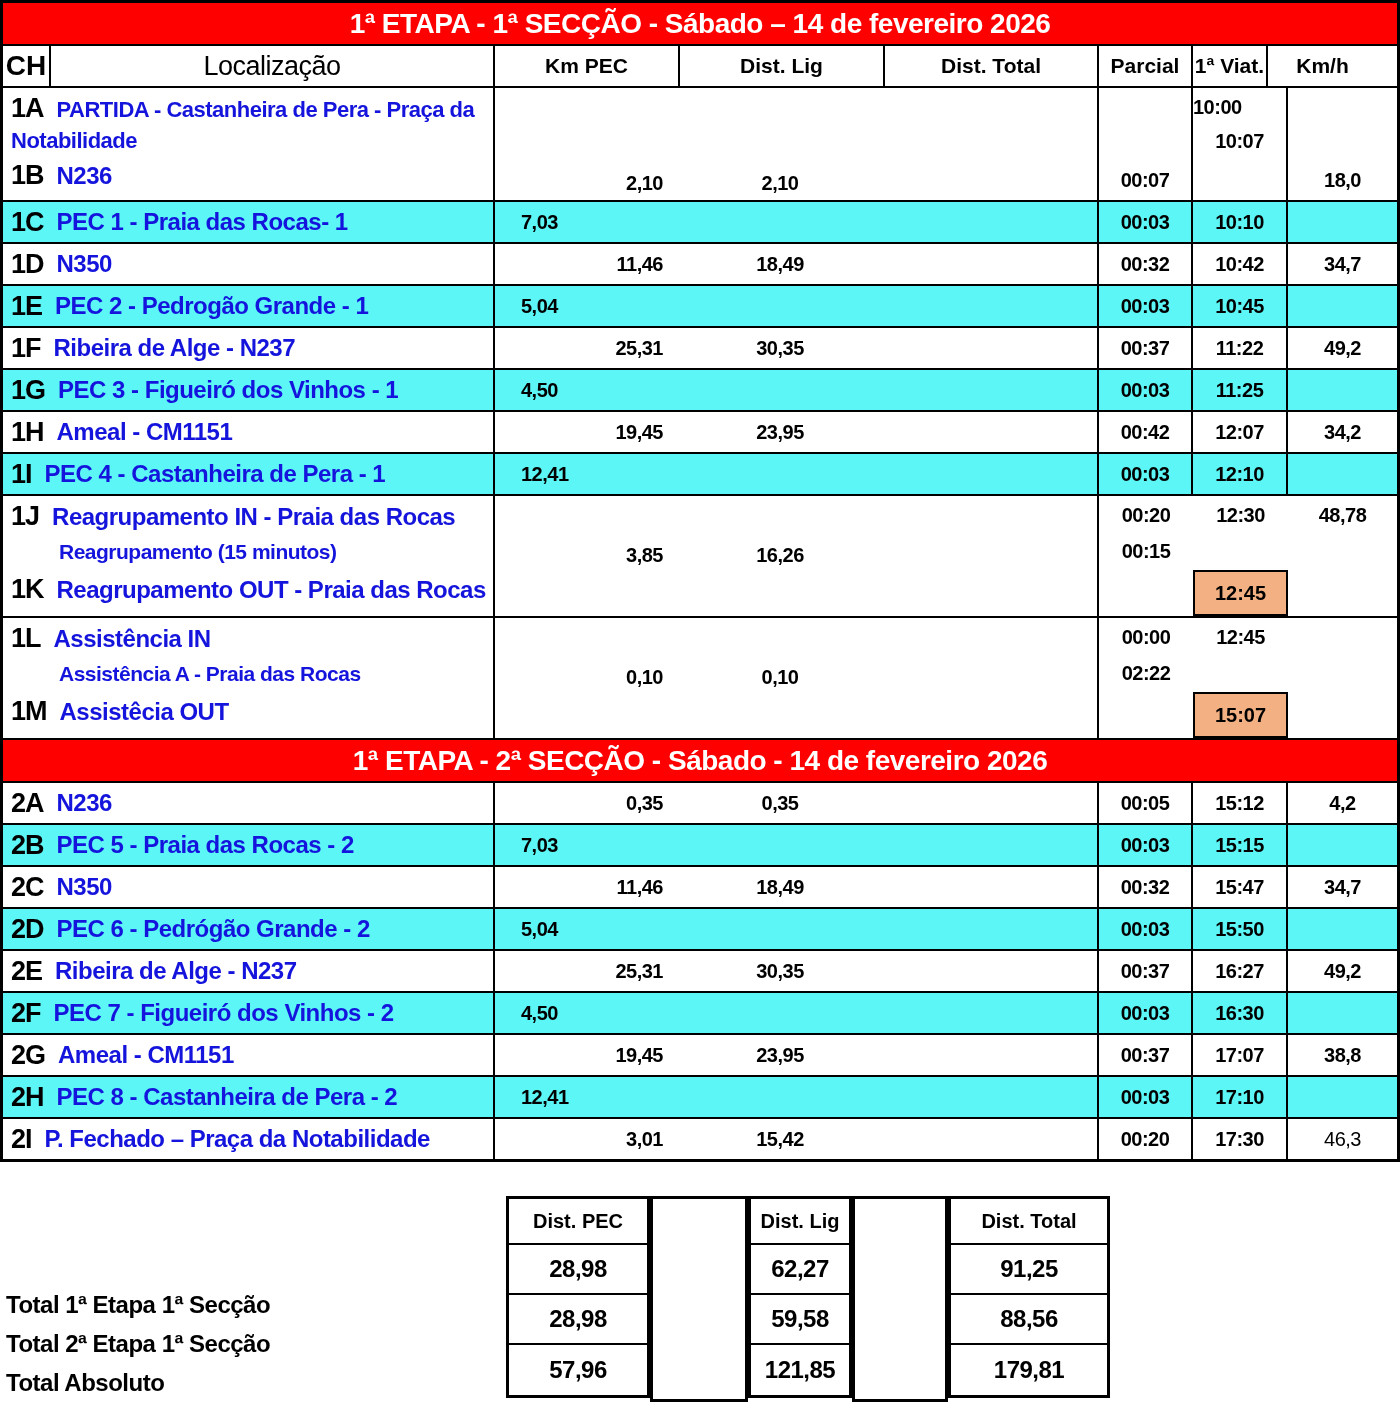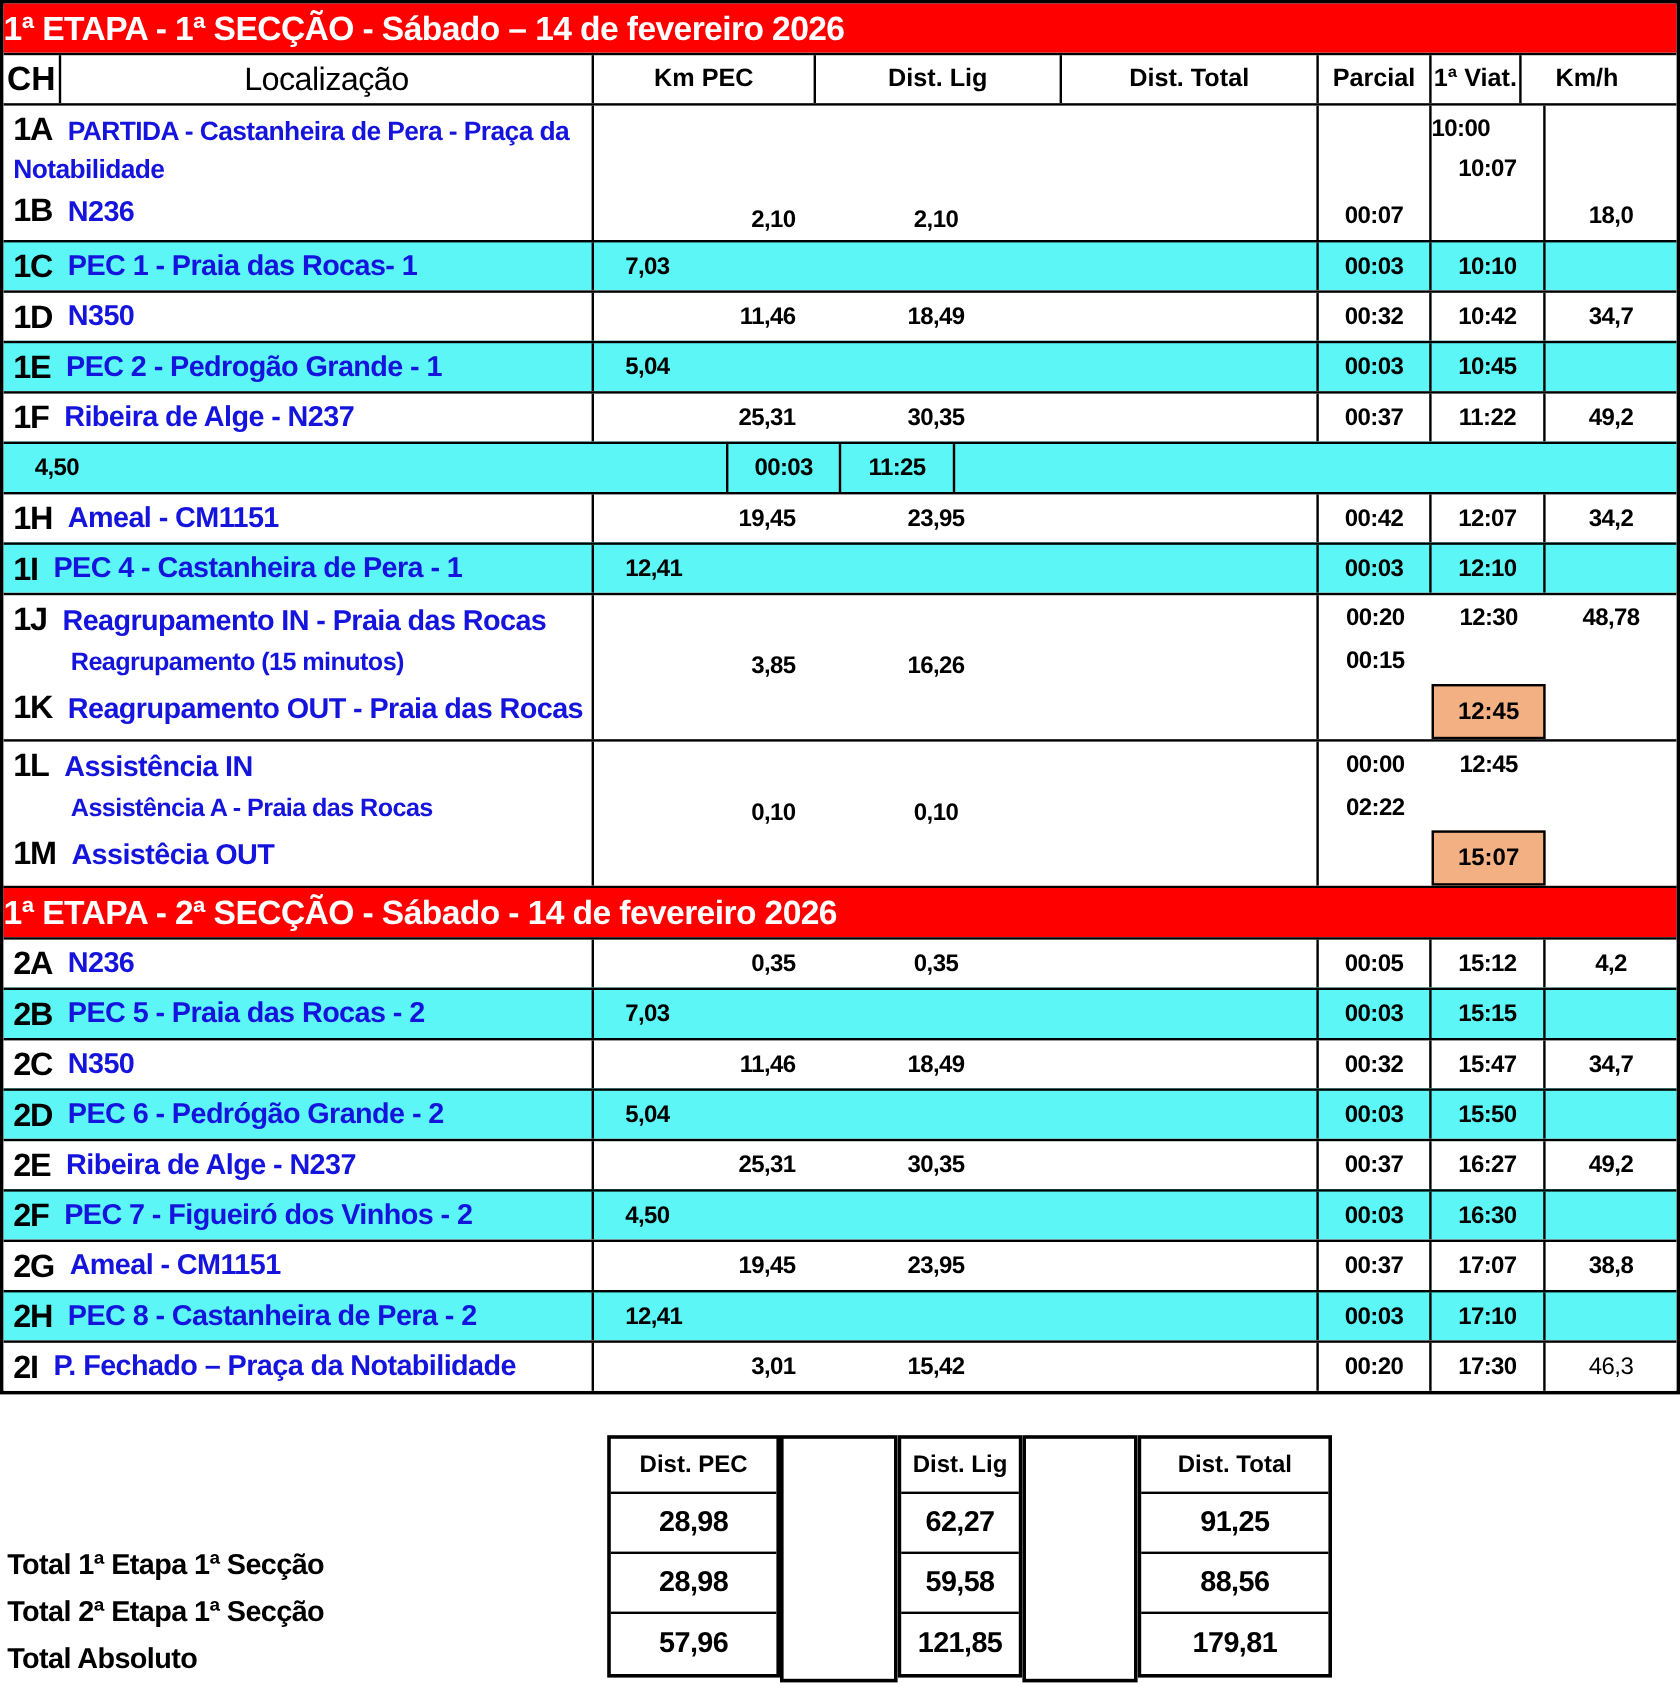--- a/index.html
+++ b/index.html
@@ -3,21 +3,21 @@
 <meta charset="utf-8">
 <style>
   html,body{margin:0;padding:0;background:#fff;}
   body{width:1400px;height:1417px;font-family:"Liberation Sans",sans-serif;color:#000;}
   .page{position:relative;width:1400px;height:1417px;background:#fff;overflow:hidden;}
 
   
   .itin{position:absolute;left:0;top:0;width:1400px;border:3px solid #000;box-sizing:border-box;background:#fff;}
   .rows-group{display:contents;}
   .banner{height:41px;line-height:41px;background:var(--banner_red,#FF0000);color:#fff;
-          font-size:28px;font-weight:bold;text-align:left;letter-spacing:-0.5px;border-top:2px solid #000;}
+          font-size:28px;font-weight:bold;text-align:center;letter-spacing:-0.5px;border-top:2px solid #000;}
   .banner.first{border-top:none;}
   .hrow,.r{display:flex;border-top:2px solid #000;position:relative;background:#fff;}
   .hrow{height:40px;}
   .c{box-sizing:border-box;border-right:2px solid #000;position:relative;}
   .c:last-child{border-right:none;}
   .hc{display:flex;align-items:center;justify-content:center;font-size:21px;font-weight:bold;}
   .hc.chh{width:48px;font-size:28px;}
   .hc.loch{width:444px;font-size:27px;font-weight:normal;letter-spacing:-0.5px;}
   .hc.w-pec{width:185px;}.hc.w-lig{width:205px;}.hc.w-tot{width:214px;}
   .hc.w-par{width:94px;}.hc.w-via{width:75px;}.hc.w-kmh{width:109px;}
@@ -163,20 +163,24 @@
       <span class="loc">Ribeira de Alge - N237</span>
     </div>
     <div class="c cdist">
       <span class="v1 num">25,31</span>
       <span class="v2 num">30,35</span>
     </div>
     <div class="c cpar t">00:37</div>
     <div class="c cviat t">11:22</div>
     <div class="c ckmh t">49,2</div>
   </div><div class="r cyan">
+    <div class="c c1">
+      <span class="ch">1G</span>
+      <span class="loc">PEC 3 - Figueiró dos Vinhos - 1</span>
+    </div>
     <div class="c cdist">
       <span class="pecval num">4,50</span>
     </div>
     <div class="c cpar t">00:03</div>
     <div class="c cviat t">11:25</div>
     <div class="c ckmh t"></div>
   </div><div class="r">
     <div class="c c1">
       <span class="ch">1H</span>
       <span class="loc">Ameal - CM1151</span>

